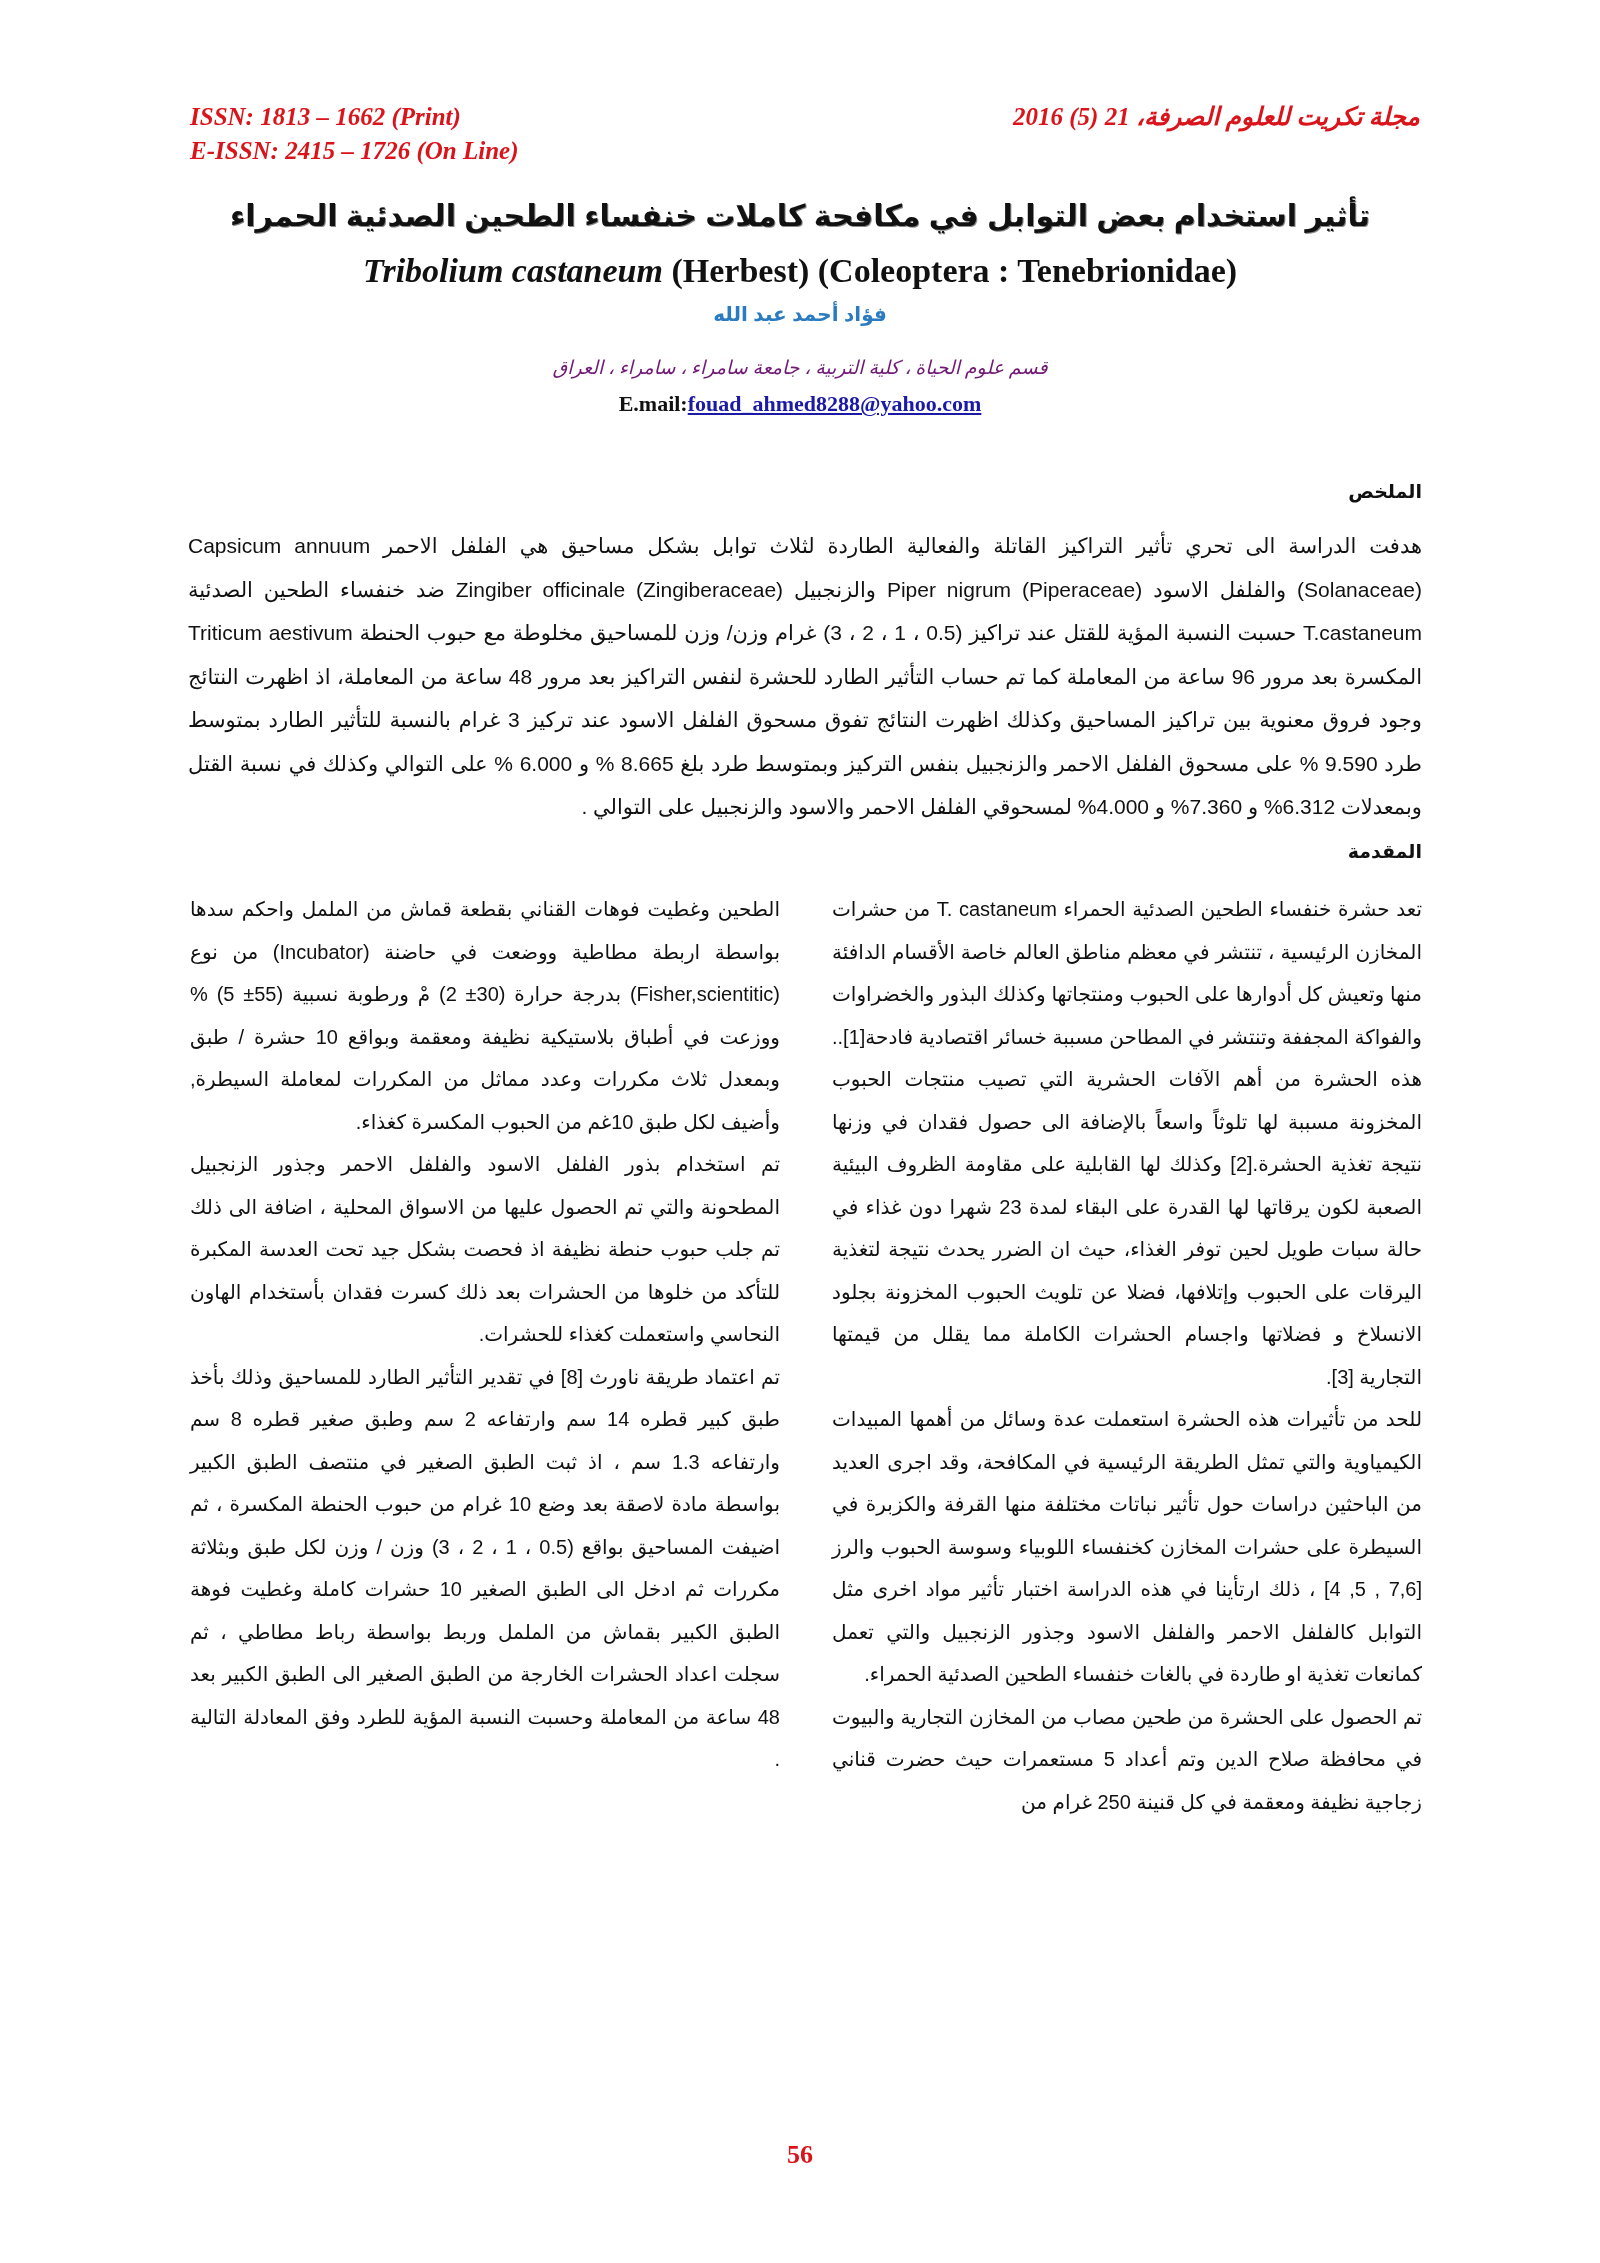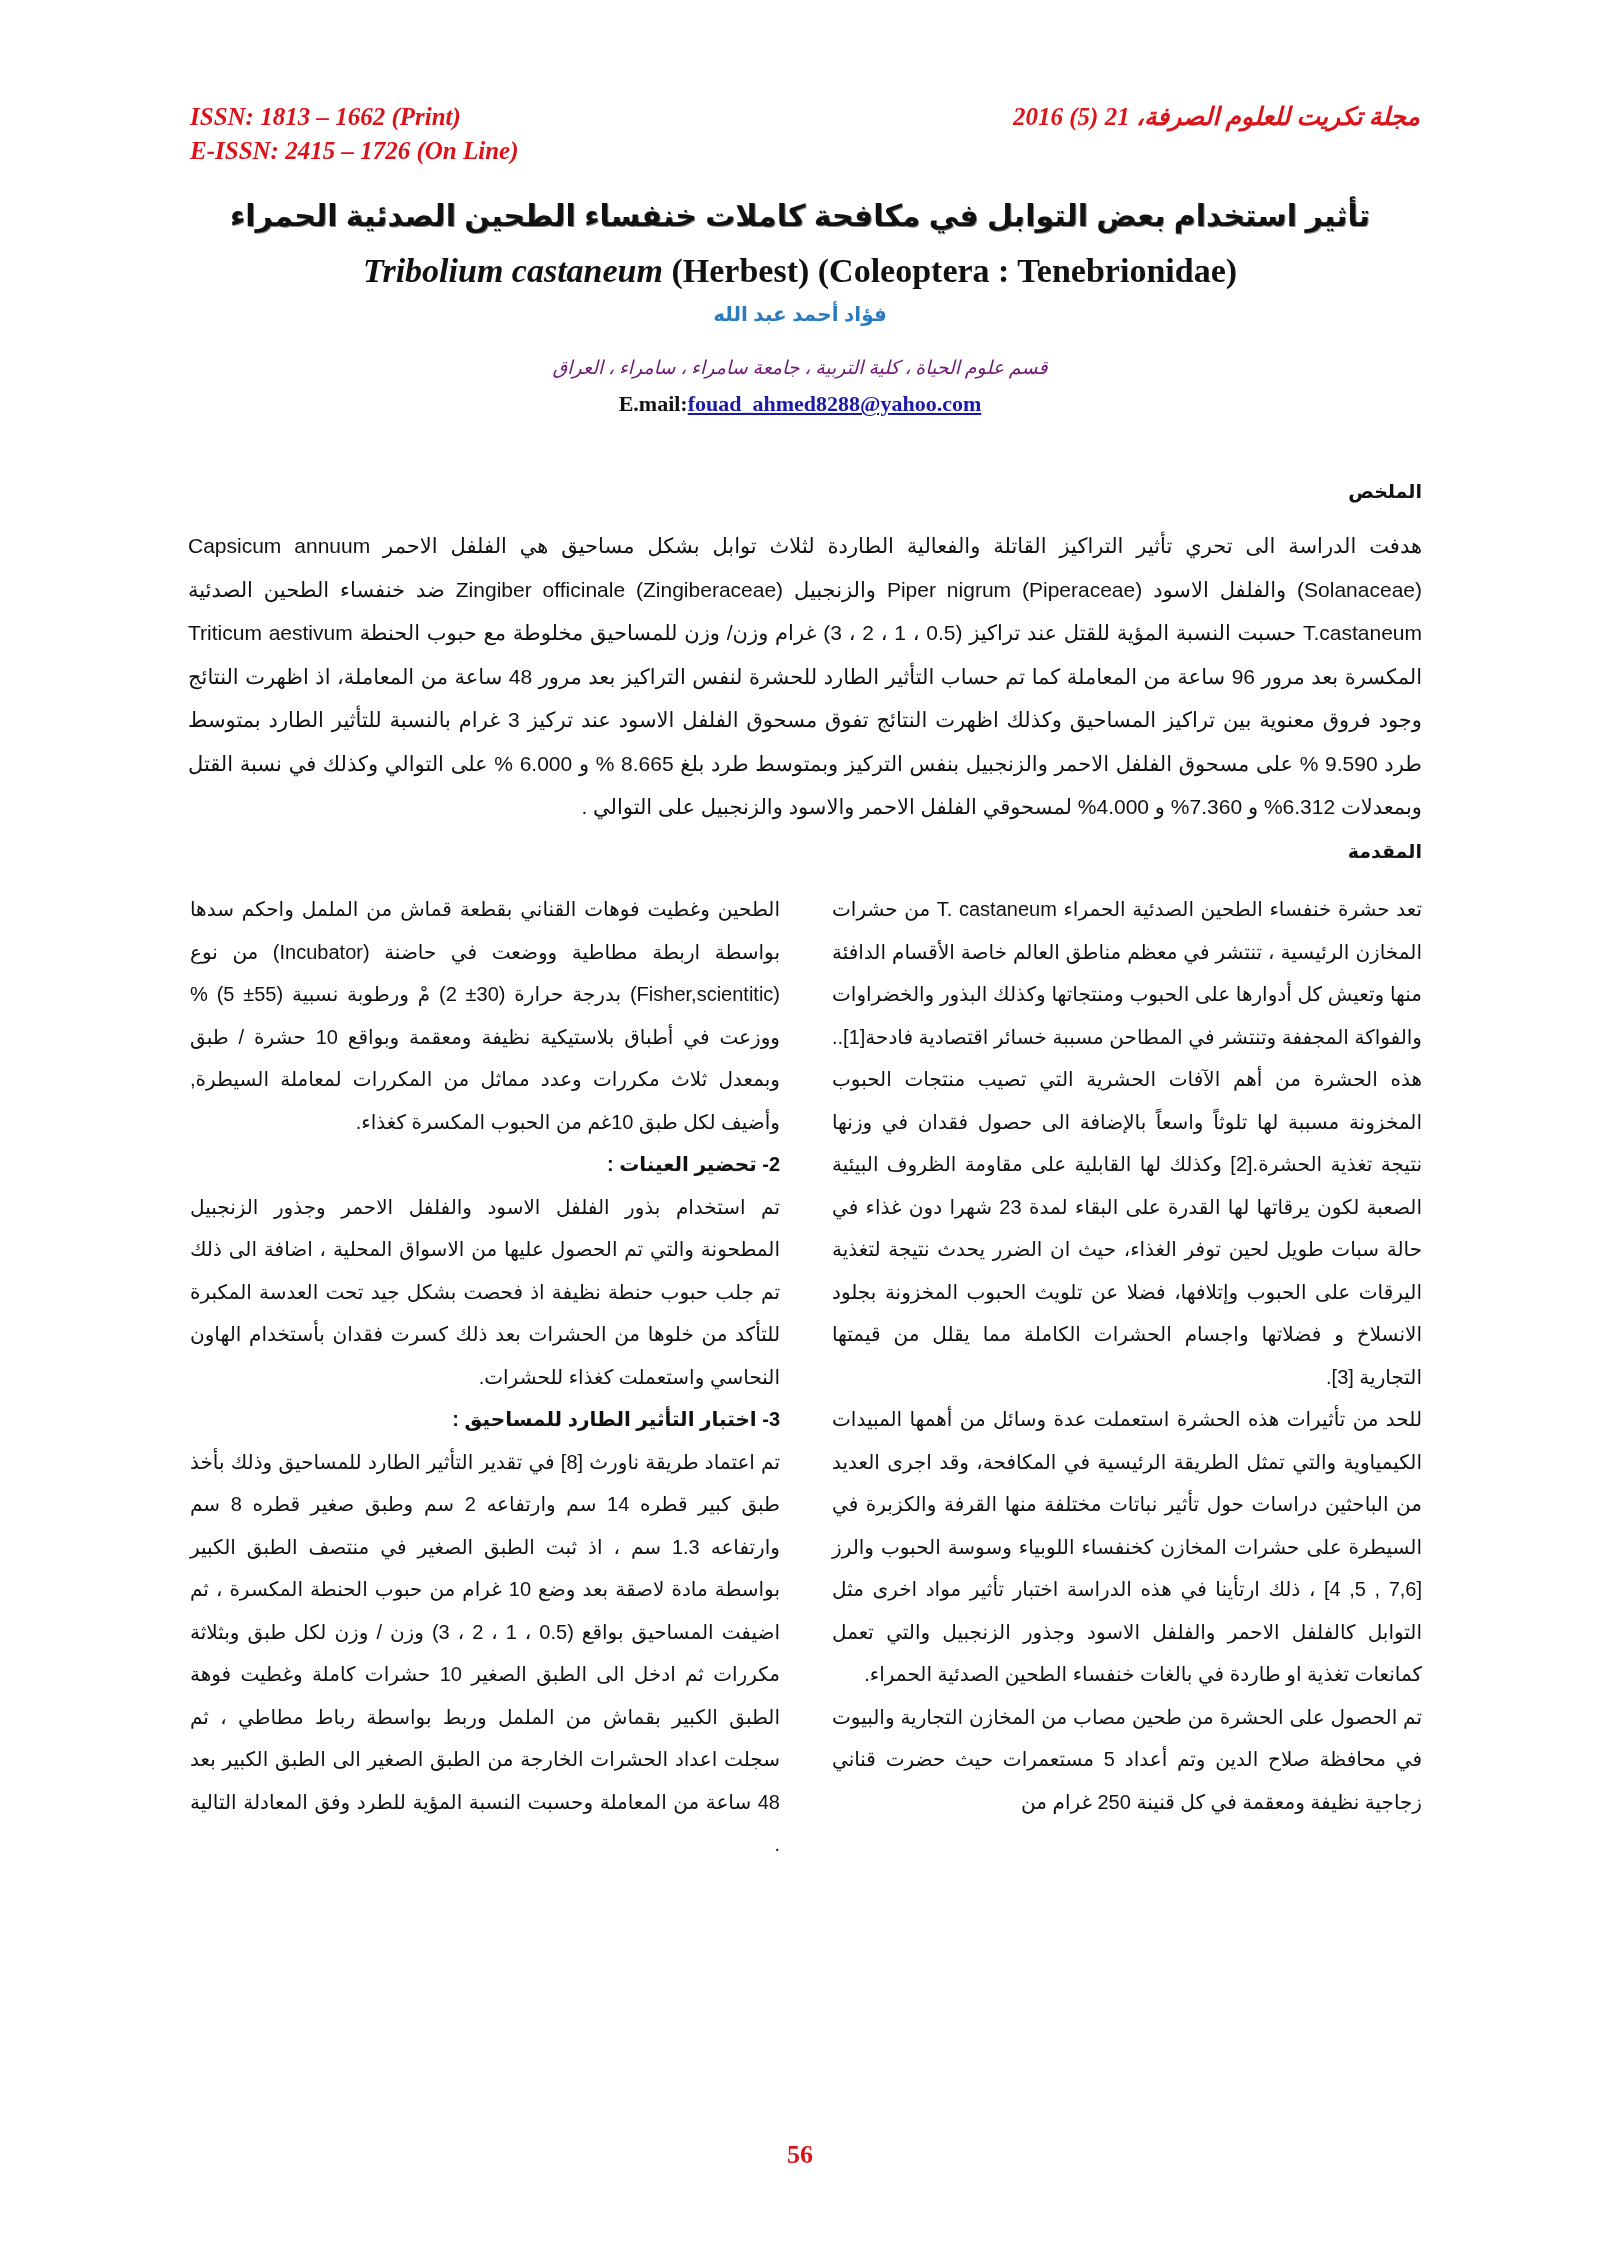--- a/index.html
+++ b/index.html
@@ -65,19 +65,17 @@
 <div class="section-h" style="top:840px;">المقدمة</div>
 
 <div class="col col-right">
   <p>تعد حشرة خنفساء الطحين الصدئية الحمراء T. castaneum من حشرات المخازن الرئيسية ، تنتشر في معظم مناطق العالم خاصة الأقسام الدافئة منها وتعيش كل أدوارها على الحبوب ومنتجاتها وكذلك البذور والخضراوات والفواكة المجففة وتنتشر في المطاحن مسببة خسائر اقتصادية فادحة[1].. هذه الحشرة من أهم الآفات الحشرية التي تصيب منتجات الحبوب المخزونة مسببة لها تلوثاً واسعاً بالإضافة الى حصول فقدان في وزنها نتيجة تغذية الحشرة.[2] وكذلك لها القابلية على مقاومة الظروف البيئية الصعبة لكون يرقاتها لها القدرة على البقاء لمدة 23 شهرا دون غذاء في حالة سبات طويل لحين توفر الغذاء، حيث ان الضرر يحدث نتيجة لتغذية اليرقات على الحبوب وإتلافها، فضلا عن تلويث الحبوب المخزونة بجلود الانسلاخ و فضلاتها واجسام الحشرات الكاملة مما يقلل من قيمتها التجارية [3].</p>
   <p>للحد من تأثيرات هذه الحشرة استعملت عدة وسائل من أهمها المبيدات الكيمياوية والتي تمثل الطريقة الرئيسية في المكافحة، وقد اجرى العديد من الباحثين دراسات حول تأثير نباتات مختلفة منها القرفة والكزبرة في السيطرة على حشرات المخازن كخنفساء اللوبياء وسوسة الحبوب والرز [7,6 , 5, 4] ، ذلك ارتأينا في هذه الدراسة اختبار تأثير مواد اخرى مثل التوابل كالفلفل الاحمر والفلفل الاسود وجذور الزنجبيل والتي تعمل كمانعات تغذية او طاردة في بالغات خنفساء الطحين الصدئية الحمراء.</p>
   <p>تم الحصول على الحشرة من طحين مصاب من المخازن التجارية والبيوت في محافظة صلاح الدين وتم أعداد 5 مستعمرات حيث حضرت قناني زجاجية نظيفة ومعقمة في كل قنينة 250 غرام من</p>
 </div>
 
 <div class="col col-left">
   <p>الطحين وغطيت فوهات القناني بقطعة قماش من الململ واحكم سدها بواسطة اربطة مطاطية ووضعت في حاضنة (Incubator) من نوع (Fisher,scientitic) بدرجة حرارة (30± 2) مْ ورطوبة نسبية (55± 5) % ووزعت في أطباق بلاستيكية نظيفة ومعقمة وبواقع 10 حشرة / طبق وبمعدل ثلاث مكررات وعدد مماثل من المكررات لمعاملة السيطرة, وأضيف لكل طبق 10غم من الحبوب المكسرة كغذاء.</p>
-  <p class="sub">2- تحضير العينات :</p>
   <p>تم استخدام بذور الفلفل الاسود والفلفل الاحمر وجذور الزنجبيل المطحونة والتي تم الحصول عليها من الاسواق المحلية ، اضافة الى ذلك تم جلب حبوب حنطة نظيفة اذ فحصت بشكل جيد تحت العدسة المكبرة للتأكد من خلوها من الحشرات بعد ذلك كسرت فقدان بأستخدام الهاون النحاسي واستعملت كغذاء للحشرات.</p>
-  <p class="sub">3- اختبار التأثير الطارد للمساحيق :</p>
   <p>تم اعتماد طريقة ناورث [8] في تقدير التأثير الطارد للمساحيق وذلك بأخذ طبق كبير قطره 14 سم وارتفاعه 2 سم وطبق صغير قطره 8 سم وارتفاعه 1.3 سم ، اذ ثبت الطبق الصغير في منتصف الطبق الكبير بواسطة مادة لاصقة بعد وضع 10 غرام من حبوب الحنطة المكسرة ، ثم اضيفت المساحيق بواقع (0.5 ، 1 ، 2 ، 3) وزن / وزن لكل طبق وبثلاثة مكررات ثم ادخل الى الطبق الصغير 10 حشرات كاملة وغطيت فوهة الطبق الكبير بقماش من الململ وربط بواسطة رباط مطاطي ، ثم سجلت اعداد الحشرات الخارجة من الطبق الصغير الى الطبق الكبير بعد 48 ساعة من المعاملة وحسبت النسبة المؤية للطرد وفق المعادلة التالية .</p>
 </div>
 
 <div class="page-no">56</div>
 
 </body></html>

